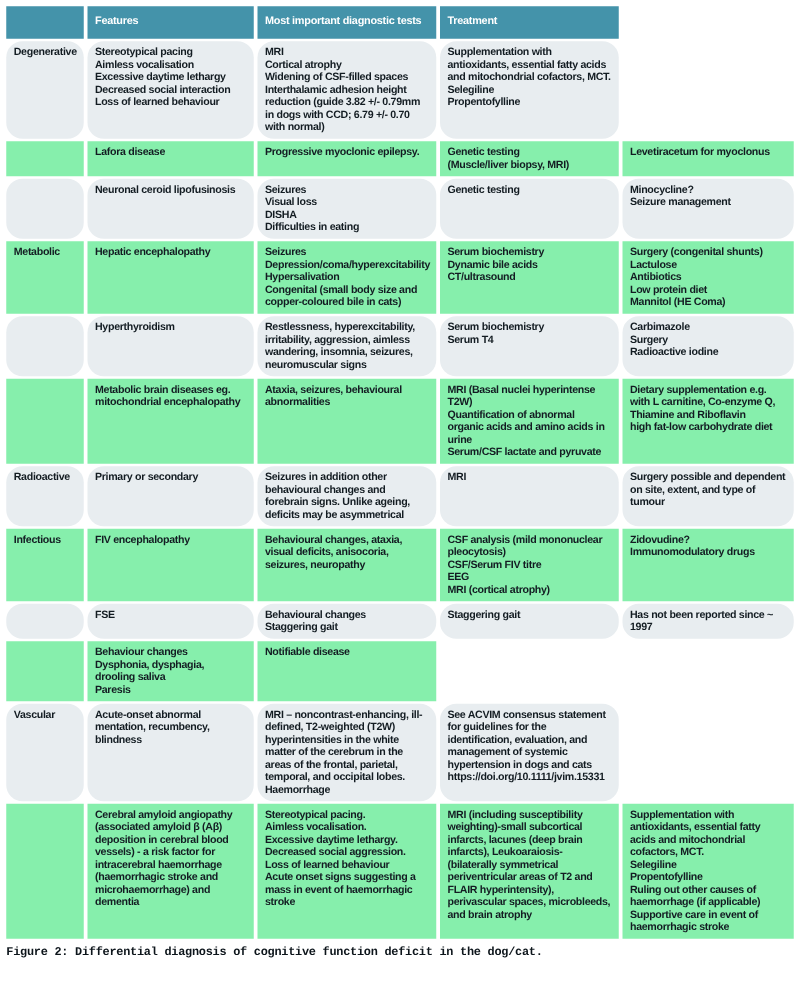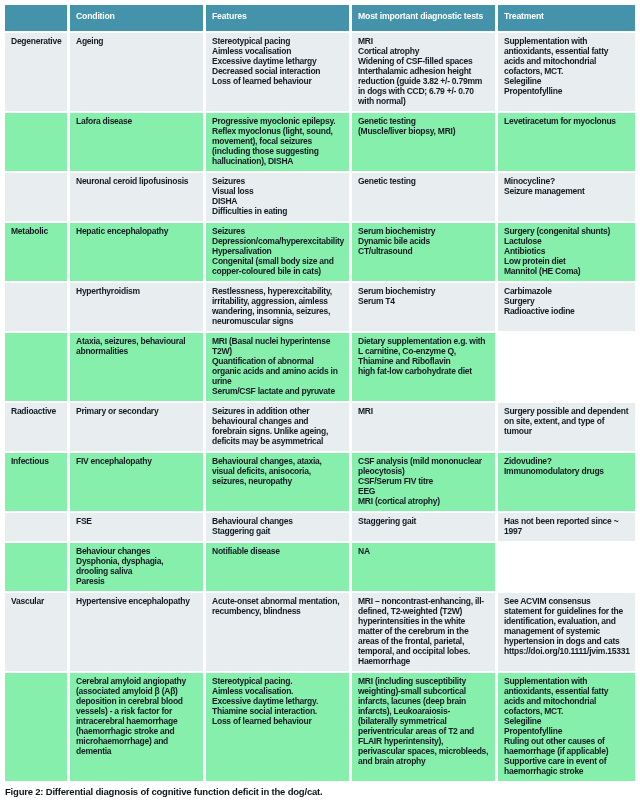--- a/index.html
+++ b/index.html
@@ -25,60 +25,57 @@
     margin-bottom: 2px;
   }
   .cell {
     padding: 3px 6px 5px 6px;
     font-size: 8.5px;
     font-weight: bold;
     line-height: 10px;
     letter-spacing: -0.25px;
     overflow: hidden;
   }
-  .row.light .cell { background: #e8edf0; }
+  .row.light .cell { background: #e8edf0; border-radius: 13px; }
   .row.dark  .cell { background: #86efac; }
   .header-row .cell {
     background: #4493aa;
     color: #ffffff;
     font-size: 8.7px;
     line-height: 17px;
     height: 23px;
     padding: 3px 2px 0 6px;
     white-space: nowrap;
     letter-spacing: -0.2px;
   }
   .cell .line { margin: 0; }
   .caption {
     margin-top: 5px;
     font-size: 9.5px;
     font-weight: bold;
     letter-spacing: -0.2px;
     color: #0d151b;
+    font-family: Liberation Mono, monospace;
   }
 </style>
 </head>
 <body>
 
 <div class="figure-wrap">
   <div class="table">
 
     <div class="row header-row">
       <div class="cell"></div>
-      <div class="cell">Condition</div>
       <div class="cell">Features</div>
       <div class="cell">Most important diagnostic tests</div>
       <div class="cell">Treatment</div>
     </div>
 
     <div class="row light">
       <div class="cell">Degenerative</div>
-      <div class="cell">
-          <div class="line">Ageing</div>
-        </div>
       <div class="cell">
           <div class="line">Stereotypical pacing</div>
           <div class="line">Aimless vocalisation</div>
           <div class="line">Excessive daytime lethargy</div>
           <div class="line">Decreased social interaction</div>
           <div class="line">Loss of learned behaviour</div>
         </div>
       <div class="cell">
           <div class="line">MRI</div>
           <div class="line">Cortical atrophy</div>
@@ -92,21 +89,20 @@
         </div>
     </div>
 
     <div class="row dark">
       <div class="cell"></div>
       <div class="cell">
           <div class="line">Lafora disease</div>
         </div>
       <div class="cell">
           <div class="line">Progressive myoclonic epilepsy.</div>
-          <div class="line">Reflex myoclonus (light, sound, movement), focal seizures (including those suggesting hallucination), DISHA</div>
         </div>
       <div class="cell">
           <div class="line">Genetic testing</div>
           <div class="line">(Muscle/liver biopsy, MRI)</div>
         </div>
       <div class="cell">
           <div class="line">Levetiracetum for myoclonus</div>
         </div>
     </div>
 
@@ -170,20 +166,23 @@
       <div class="cell">
           <div class="line">Carbimazole</div>
           <div class="line">Surgery</div>
           <div class="line">Radioactive iodine</div>
         </div>
     </div>
 
     <div class="row dark">
       <div class="cell"></div>
       <div class="cell">
+          <div class="line">Metabolic brain diseases eg. mitochondrial encephalopathy</div>
+        </div>
+      <div class="cell">
           <div class="line">Ataxia, seizures, behavioural abnormalities</div>
         </div>
       <div class="cell">
           <div class="line">MRI (Basal nuclei hyperintense T2W)</div>
           <div class="line">Quantification of abnormal organic acids and amino acids in urine</div>
           <div class="line">Serum/CSF lactate and pyruvate</div>
         </div>
       <div class="cell">
           <div class="line">Dietary supplementation e.g. with L carnitine, Co-enzyme Q, Thiamine and Riboflavin</div>
           <div class="line">high fat-low carbohydrate diet</div>
@@ -246,52 +245,47 @@
     <div class="row dark">
       <div class="cell"></div>
       <div class="cell">
           <div class="line">Behaviour changes</div>
           <div class="line">Dysphonia, dysphagia, drooling saliva</div>
           <div class="line">Paresis</div>
         </div>
       <div class="cell">
           <div class="line">Notifiable disease</div>
         </div>
-      <div class="cell">
-          <div class="line">NA</div>
-        </div>
     </div>
 
     <div class="row light">
       <div class="cell">Vascular</div>
-      <div class="cell">
-          <div class="line">Hypertensive encephalopathy</div>
-        </div>
       <div class="cell">
           <div class="line">Acute-onset abnormal mentation, recumbency, blindness</div>
         </div>
       <div class="cell">
           <div class="line">MRI – noncontrast-enhancing, ill-defined, T2-weighted (T2W) hyperintensities in the white matter of the cerebrum in the areas of the frontal, parietal, temporal, and occipital lobes. Haemorrhage</div>
         </div>
       <div class="cell">
           <div class="line">See ACVIM consensus statement for guidelines for the identification, evaluation, and management of systemic hypertension in dogs and cats https://doi.org/10.1111/jvim.15331</div>
         </div>
     </div>
 
     <div class="row dark">
       <div class="cell"></div>
       <div class="cell">
           <div class="line">Cerebral amyloid angiopathy (associated amyloid β (Aβ) deposition in cerebral blood vessels) - a risk factor for intracerebral haemorrhage (haemorrhagic stroke and microhaemorrhage) and dementia</div>
         </div>
       <div class="cell">
           <div class="line">Stereotypical pacing.</div>
           <div class="line">Aimless vocalisation.</div>
           <div class="line">Excessive daytime lethargy.</div>
-          <div class="line">Thiamine social interaction.</div>
+          <div class="line">Decreased social aggression.</div>
           <div class="line">Loss of learned behaviour</div>
+          <div class="line">Acute onset signs suggesting a mass in event of haemorrhagic stroke</div>
         </div>
       <div class="cell">
           <div class="line">MRI (including susceptibility weighting)-small subcortical infarcts, lacunes (deep brain infarcts), Leukoaraiosis- (bilaterally symmetrical periventricular areas of T2 and FLAIR hyperintensity), perivascular spaces, microbleeds, and brain atrophy</div>
         </div>
       <div class="cell">
           <div class="line">Supplementation with antioxidants, essential fatty acids and mitochondrial cofactors, MCT.</div>
           <div class="line">Selegiline</div>
           <div class="line">Propentofylline</div>
           <div class="line">Ruling out other causes of haemorrhage (if applicable)</div>
           <div class="line">Supportive care in event of haemorrhagic stroke</div>

